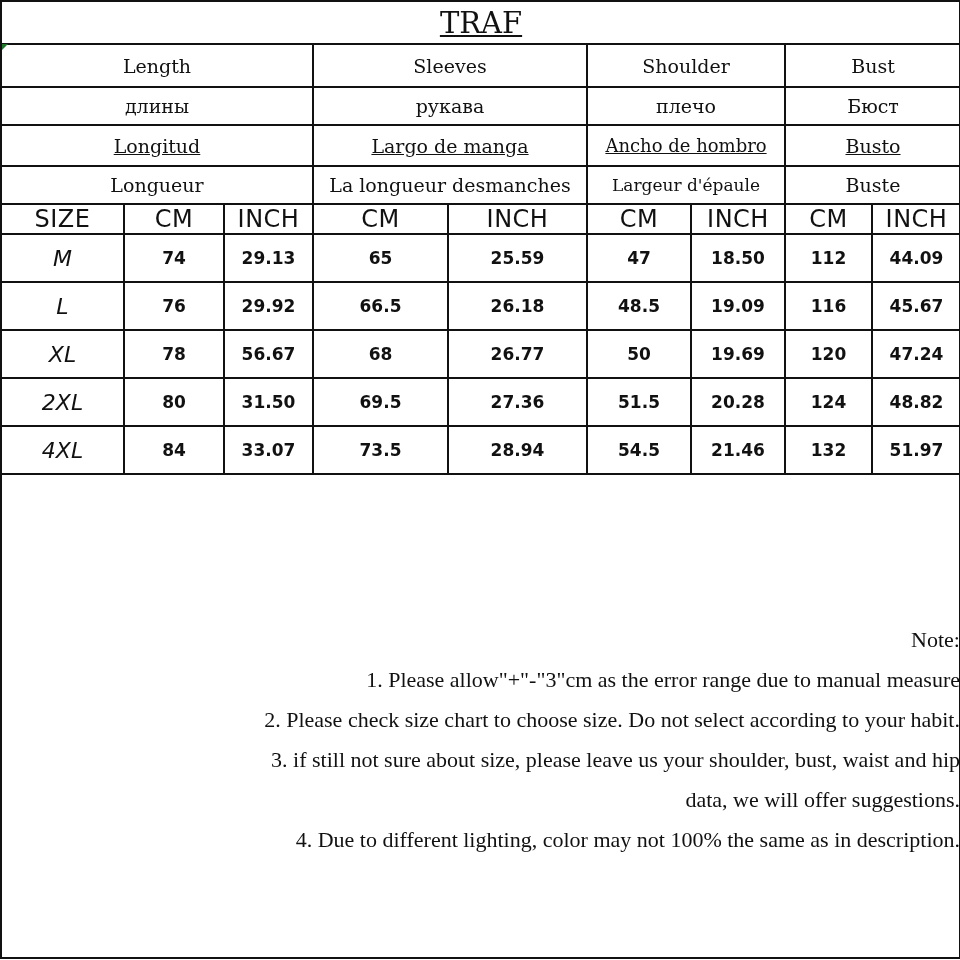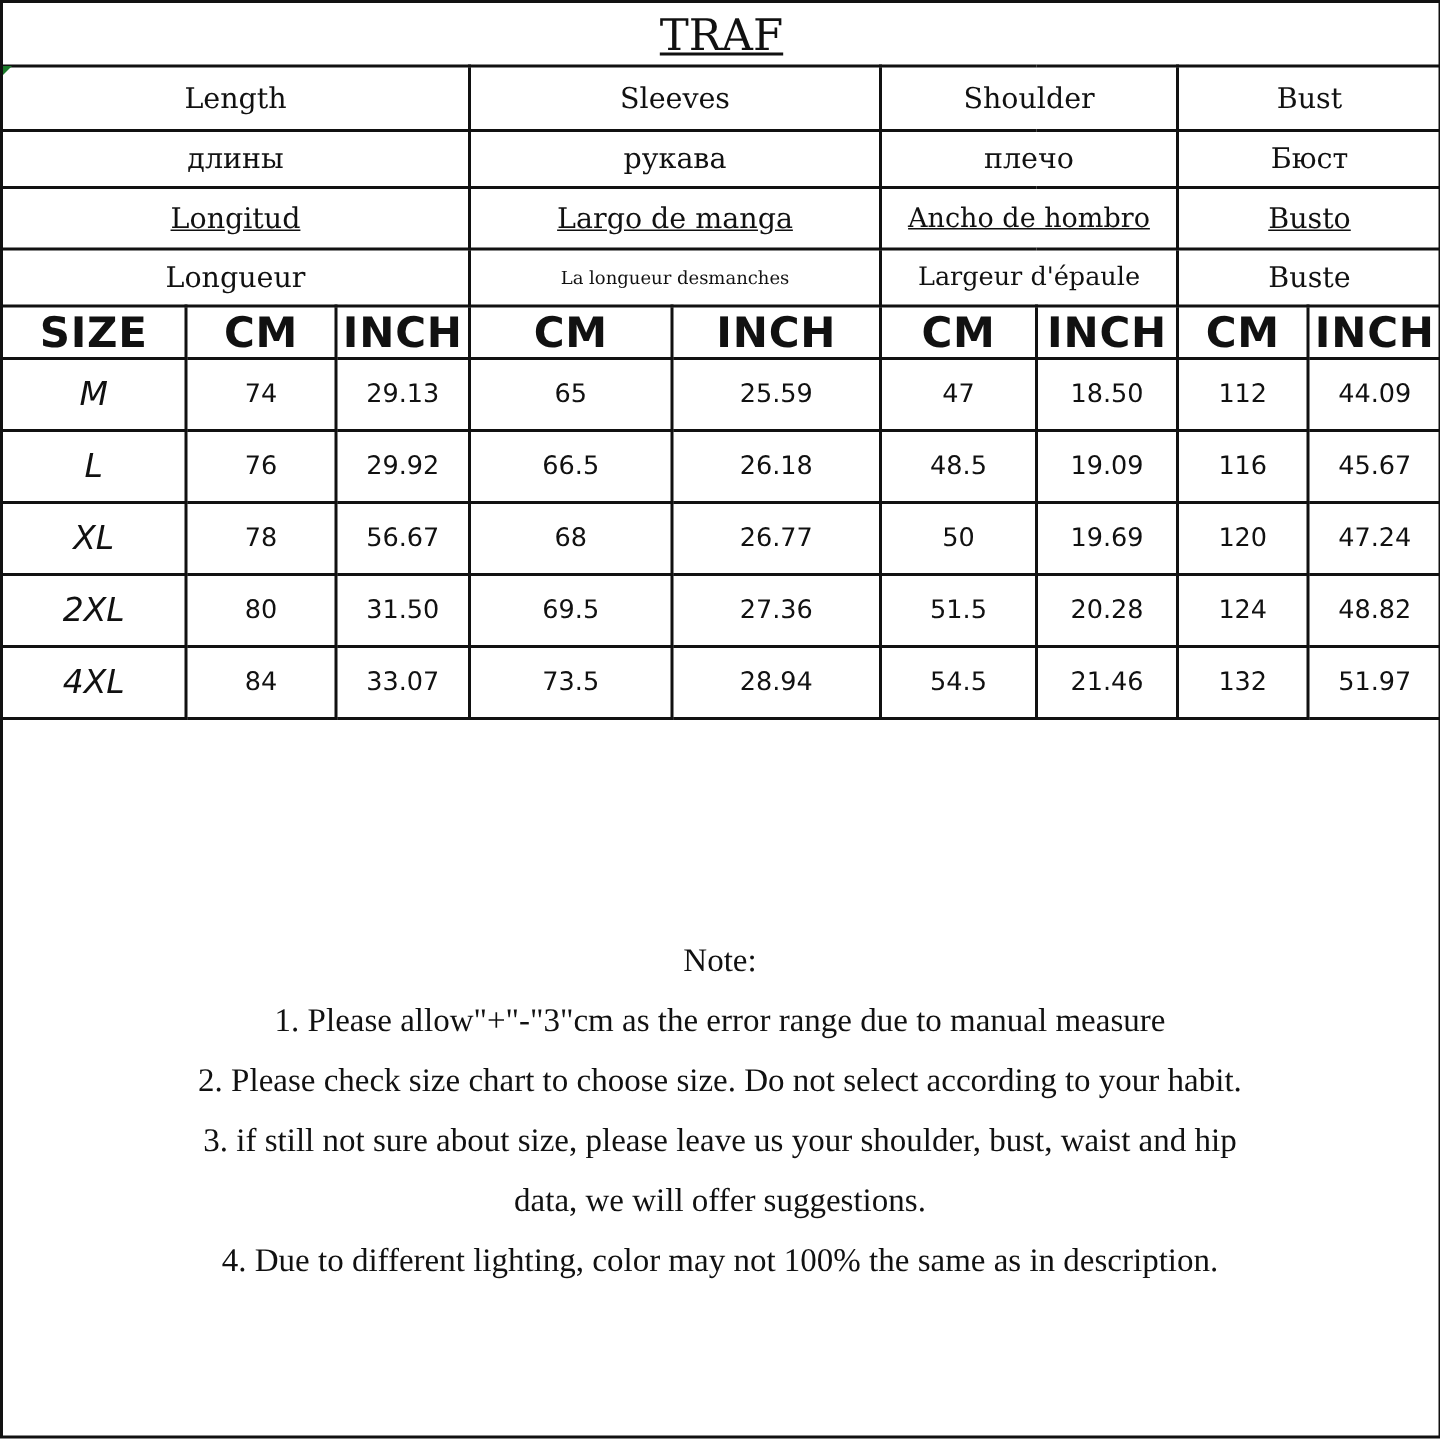--- a/index.html
+++ b/index.html
@@ -3,25 +3,25 @@
 <meta charset="utf-8">
 <style>
   html, body { margin:0; padding:0; background:#fff; }
   body { width:960px; height:960px; position:relative; overflow:hidden; font-family:"DejaVu Serif", serif; color:#111; }
   .frame { position:absolute; left:0; top:0; width:957px; height:955px; border:2px solid #111; box-sizing:content-box; }
   table.chart { position:absolute; left:0; top:0; border-collapse:collapse; table-layout:fixed; width:960px; }
   table.chart td { border:2px solid #111; text-align:center; vertical-align:middle; padding:0; white-space:nowrap; overflow:hidden; }
   .title-row td { height:41px; font-size:29px; font-family:"DejaVu Serif", serif;text-decoration:underline; }
   .lang-row td { font-size:19px; font-family:"DejaVu Serif", serif;border-radius:10px; }
   .r1 td { height:41px; } .r2 td { height:36px; } .r3 td { height:39px;text-decoration:underline; } .r4 td { height:36px; }
-  .unit-row td { height:28px; font-family:"DejaVu Sans", sans-serif; font-size:28px; font-weight:bold; letter-spacing:0.5px; }
-  .data-row td { height:46px; font-family:"DejaVu Sans", sans-serif; font-size:17px; font-weight:normal; }
+  .unit-row td { height:28px; font-family:"DejaVu Sans", sans-serif; font-size:24px; font-weight:normal; letter-spacing:0.5px; }
+  .data-row td { height:46px; font-family:"DejaVu Sans", sans-serif; font-size:17px; font-weight:bold; }
   .data-row td.size { font-family:"DejaVu Sans", sans-serif; font-weight:normal; font-size:22px; font-style:italic; }
   .corner-mark { position:absolute; left:2px; top:44px; width:0; height:0; border-top:6px solid #1a7a2a; border-right:6px solid transparent; }
-  .notes { position:absolute; left:0; top:620px; width:960px; text-align:center; font-family:"Liberation Serif", serif; font-size:22px; line-height:40px; }
+  .notes { position:absolute; left:0; top:620px; width:960px; text-align:right; font-family:"Liberation Serif", serif; font-size:22px; line-height:40px; }
   .notes div { white-space:nowrap; }
 </style>
 </head>
 <body>
 
 <div class="frame"></div>
 
 <table class="chart">
   <colgroup>
     <col style="width:123px">
@@ -52,21 +52,21 @@
     <td colspan="2">Бюст</td>
   </tr>
   <tr class="lang-row r3">
     <td colspan="3">Longitud</td>
     <td colspan="2">Largo de manga</td>
     <td colspan="2" style="font-size:18px">Ancho de hombro</td>
     <td colspan="2">Busto</td>
   </tr>
   <tr class="lang-row r4">
     <td colspan="3">Longueur</td>
-    <td colspan="2" style="font-size:12px">La longueur desmanches</td>
+    <td colspan="2" style="font-size:19px">La longueur desmanches</td>
     <td colspan="2" style="font-size:17px">Largeur d'épaule</td>
     <td colspan="2">Buste</td>
   </tr>
 
   <tr class="unit-row">
     <td>SIZE</td>
     <td>CM</td>
     <td>INCH</td>
     <td>CM</td>
     <td>INCH</td>

